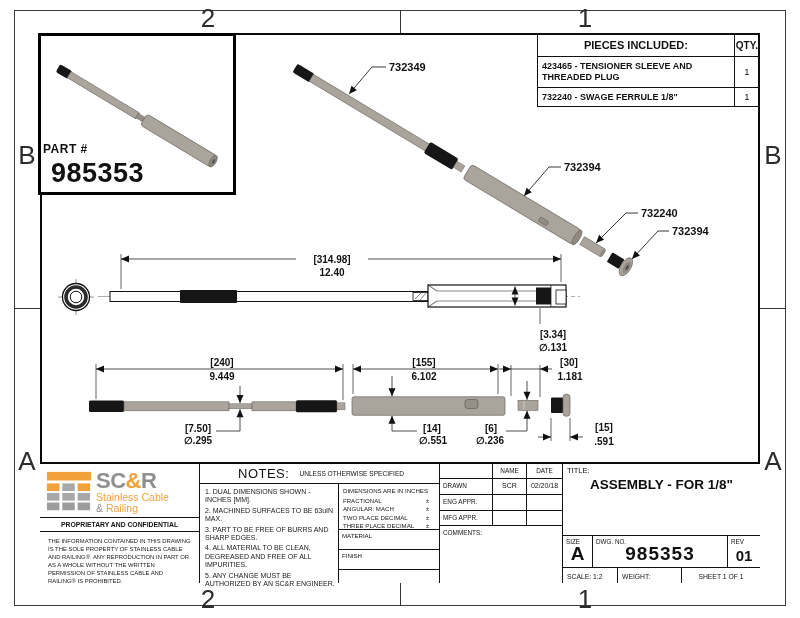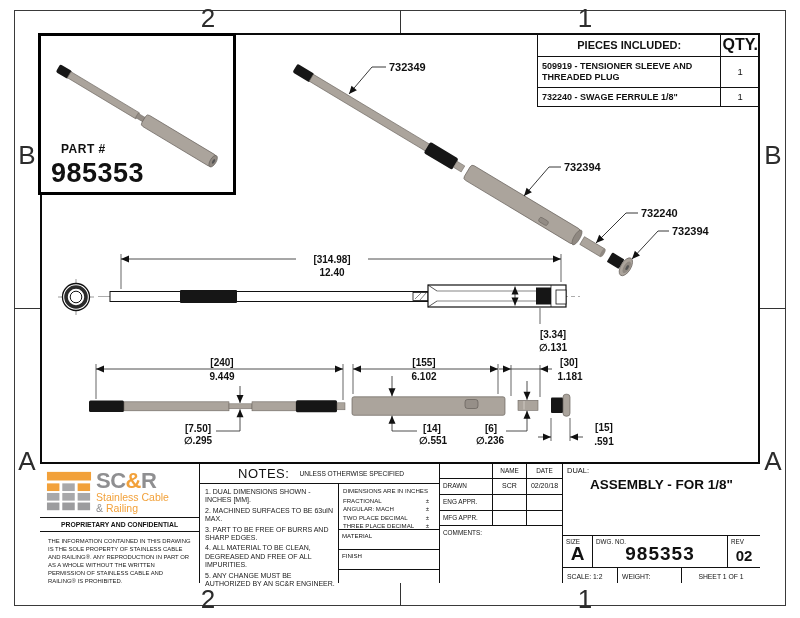--- a/index.html
+++ b/index.html
@@ -9,29 +9,29 @@
   *{box-sizing:border-box;}
 
   .outer-border{left:14px;top:10px;width:772px;height:596px;border:1px solid #3a3a3a;}
   .inner-frame{left:40px;top:33px;width:720px;height:550px;border:2px solid #0a0a0a;}
   .zone{position:absolute;font-size:26px;font-weight:400;color:#2c2c2c;width:26px;text-align:center;line-height:26px;}
   .tickv{position:absolute;width:1.2px;background:#333;}
   .tickh{position:absolute;height:1.2px;background:#333;}
 
   
   .inset-box{left:38px;top:33px;width:198px;height:162px;border:3px solid #000;background:#fff;}
-  .part-label{position:absolute;left:20px;top:106px;font-size:12px;font-weight:600;letter-spacing:.5px;}
+  .part-label{position:absolute;left:2px;top:106px;font-size:12px;font-weight:600;letter-spacing:.5px;}
   .part-number{position:absolute;left:10px;top:122px;font-size:27px;font-weight:800;letter-spacing:.5px;}
 
   
   .parts-table-wrap{left:537px;top:33px;width:223px;}
   table.parts{border-collapse:collapse;width:100%;}
   table.parts th,table.parts td{border:1.2px solid #111;}
   table.parts th.t{font-size:11px;font-weight:700;text-align:center;padding:5px 2px;margin-top:12px;}
-  table.parts th.q{font-size:16px;font-weight:700;text-align:left;width:20px;}
+  table.parts th.q{font-size:10px;font-weight:700;text-align:left;width:20px;}
   table.parts td.d{font-size:9px;font-weight:700;padding:4px 4px;line-height:1.2;}
   table.parts td.q{font-size:9.5px;text-align:center;}
 
   
   svg.draw{left:0;top:0;pointer-events:none;}
   svg text{font-family:"Liberation Sans",sans-serif;}
   .dim{font-size:10px;font-weight:700;fill:#111;}
   .co{font-size:11px;font-weight:700;fill:#111;}
 
   
@@ -118,21 +118,21 @@
   <div class="abs parts-table-wrap">
     <table class="parts">
       <thead>
         <tr>
           <th class="t">PIECES INCLUDED:</th>
           <th class="q">QTY.</th>
         </tr>
       </thead>
       <tbody>
         <tr>
-          <td class="d">509919 - TENSIONER SLEEVE AND THREADED PLUG</td>
+          <td class="d">423465 - TENSIONER SLEEVE AND THREADED PLUG</td>
           <td class="q">1</td>
         </tr>
         <tr>
           <td class="d">732240 - SWAGE FERRULE 1/8"</td>
           <td class="q">1</td>
         </tr>
       </tbody>
     </table>
   </div>
 
@@ -217,36 +217,36 @@
       </div>
       <div class="ap-row r3">
         <div class="ap-c1">MFG APPR.</div>
         <div class="ap-c2 ap-val"></div>
         <div class="ap-c3 ap-val"></div>
       </div>
       <div class="ap-comments">COMMENTS:</div>
     </div>
 
     <div class="tb-cell tb-title">
-      <div class="title-label">DUAL:</div>
+      <div class="title-label">TITLE:</div>
       <div class="title-lines">
         <div>ASSEMBLY - FOR 1/8"</div>
       </div>
       <div class="size-row">
         <div class="size-cell">
           <div class="cell-label">SIZE</div>
           <div class="size-val">A</div>
         </div>
         <div class="dwg-cell">
           <div class="cell-label">DWG. NO.</div>
           <div class="dwg-val">985353</div>
         </div>
         <div class="rev-cell">
           <div class="cell-label">REV</div>
-          <div class="rev-val">02</div>
+          <div class="rev-val">01</div>
         </div>
       </div>
       <div class="scale-row">
         <div class="sc-cell">SCALE: 1:2</div>
         <div class="wt-cell">WEIGHT:</div>
         <div class="sh-cell">SHEET 1 OF 1</div>
       </div>
     </div>
   </div>
 

